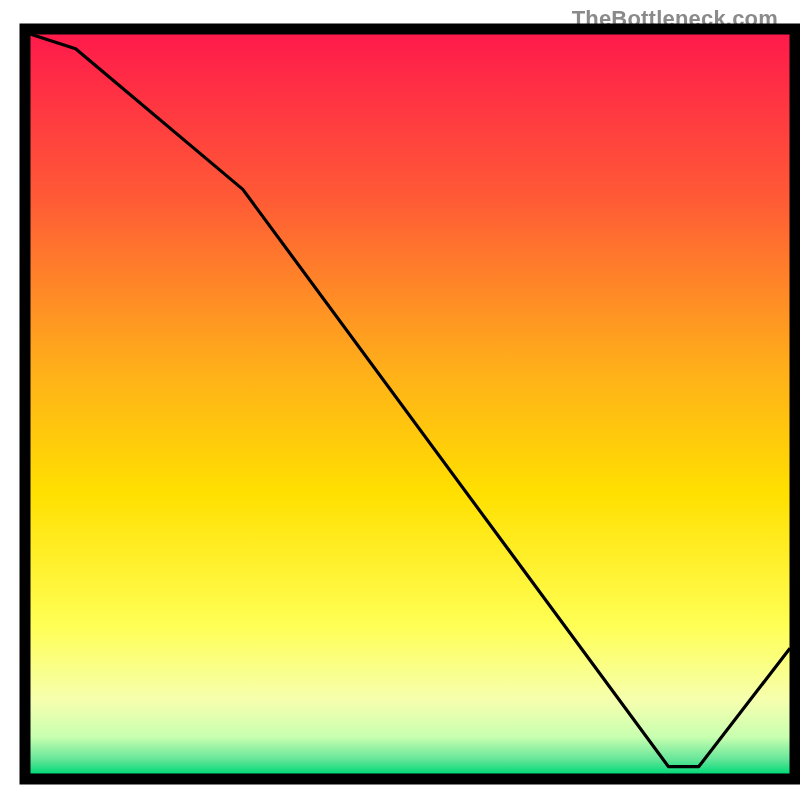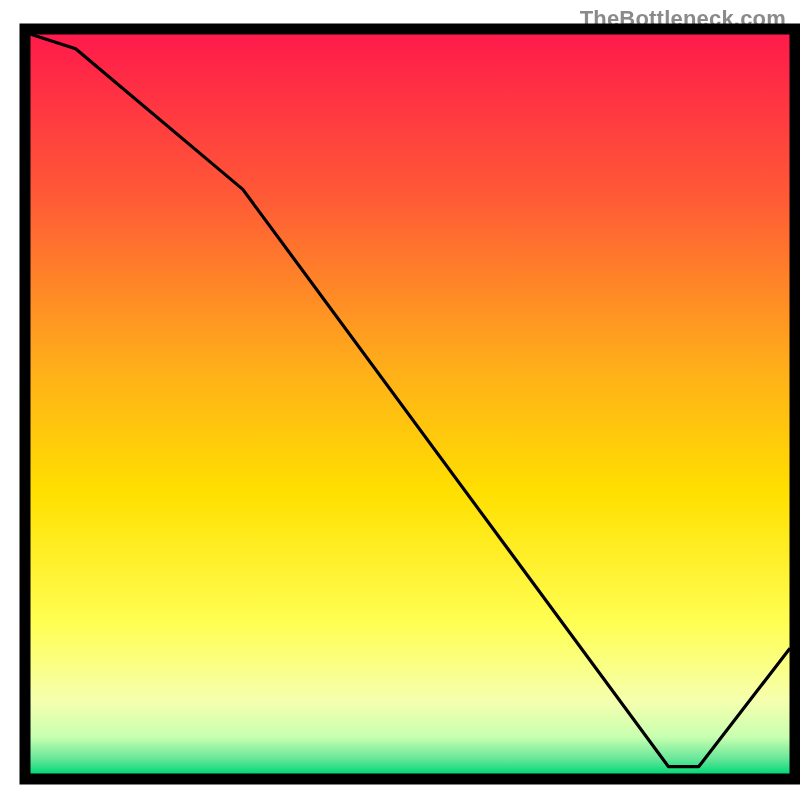--- a/index.html
+++ b/index.html
@@ -11,21 +11,21 @@
     font-family: Arial, Helvetica, sans-serif;
   }
   .wrap {
     position: relative;
     width: 800px;
     height: 800px;
   }
   .attribution {
     position: absolute;
     top: 6px;
-    right: 14px;
+    right: 22px;
     font-size: 22px;
     font-weight: 600;
     color: #8a8a8a;
     letter-spacing: 0.2px;
     user-select: none;
     text-decoration: underline;
   }
   svg.chart {
     position: absolute;
     left: 0;

